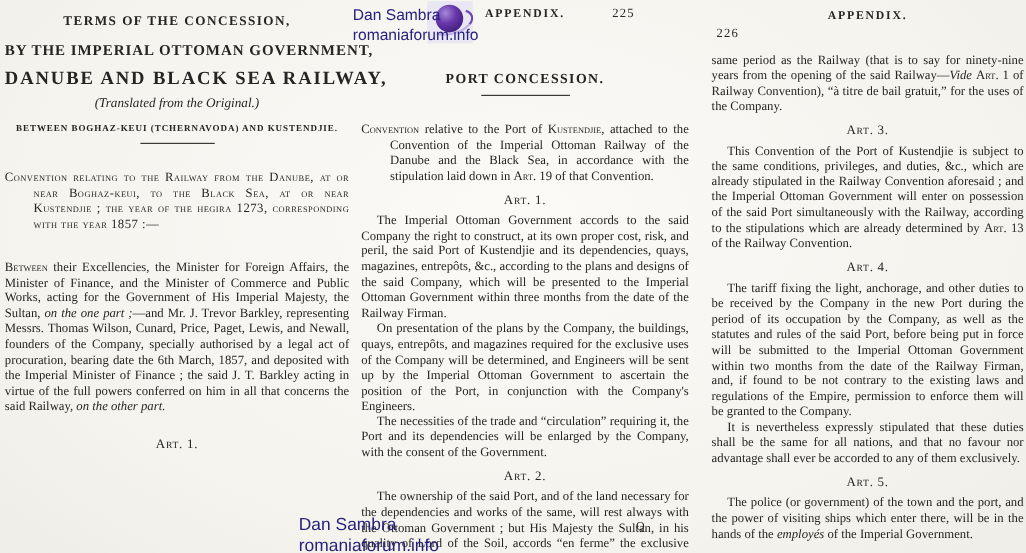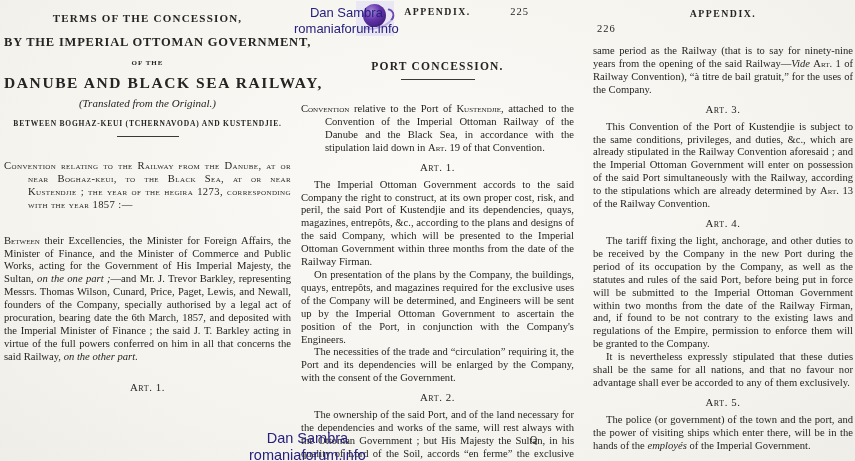--- a/index.html
+++ b/index.html
@@ -46,38 +46,37 @@
   .port-title { text-align: center; font-size: 11.5px; font-weight: bold;
                 letter-spacing: 1.2px; margin-top: 40px; }
   .port-rule { width: 74px; border: 0; border-top: 1.4px solid #3a3936; margin: 7px auto 0 auto; }
 
   .sig-q { position: absolute; left: 229px; top: 428px; font-size: 10px; }
 
   
   .wm { position: absolute; font-family: "Liberation Sans", sans-serif; line-height: 16px; }
   .wm-top { left: 294px; top: 5px; font-size: 13px; }
   .wm-bottom { left: 249px; top: 430px; font-size: 14.5px; line-height: 17px; }
-  .wm .l { position: relative; z-index: 2; text-align: center; }
+  .wm .l { position: relative; z-index: 2; }
   .logo-box { position: absolute; left: 62px; top: -4px; width: 38px; height: 35px;
               background: #e9e7f4; z-index: 1; }
   .globe { position: absolute; left: 7px; top: 3px; width: 23px; height: 23px; border-radius: 50%;
            background: radial-gradient(circle at 36% 30%, #a688d8 0%, #6637ab 40%, #2e1166 100%); }
   .swoosh { position: absolute; left: 1px; top: 7px; width: 34px; height: 17px;
             border: 2.5px solid transparent; border-bottom-color: #c3b2e6;
             border-right-color: #6d4ab0; border-radius: 50%; transform: rotate(-16deg); }
 </style>
 </head>
 <body>
 
 <div class="scan">
 
   <div class="col col1">
     <div class="t-center t1">TERMS OF THE CONCESSION,</div>
     <div class="t-center t2">BY THE IMPERIAL OTTOMAN GOVERNMENT,</div>
-    <div class="t-center t3">OF THE</div>
     <div class="t-center t4">DANUBE AND BLACK SEA RAILWAY,</div>
     <div class="t-center t6">(Translated from the Original.)</div>
     <div class="t-center t5">BETWEEN BOGHAZ-KEUI (TCHERNAVODA) AND KUSTENDJIE.</div>
     <hr class="rule">
 
     <p class="p hang scline gap-md">Convention relating to the Railway from the Danube, at or near Boghaz-keui, to the Black Sea, at or near Kustendjie ; the year of the hegira 1273, corresponding with the year 1857 :—</p>
 
     <p class="p gap-md"><span class="sc">Between</span> their Excellencies, the Minister for Foreign Affairs, the Minister of Finance, and the Minister of Commerce and Public Works, acting for the Government of His Imperial Majesty, the Sultan, <i>on the one part ;</i>—and Mr. J. Trevor Barkley, representing Messrs. Thomas Wilson, Cunard, Price, Paget, Lewis, and Newall, founders of the Company, specially authorised by a legal act of procuration, bearing date the 6th March, 1857, and deposited with the Imperial Minister of Finance ; the said J. T. Barkley acting in virtue of the full powers conferred on him in all that concerns the said Railway, <i>on the other part.</i></p>
 
 

